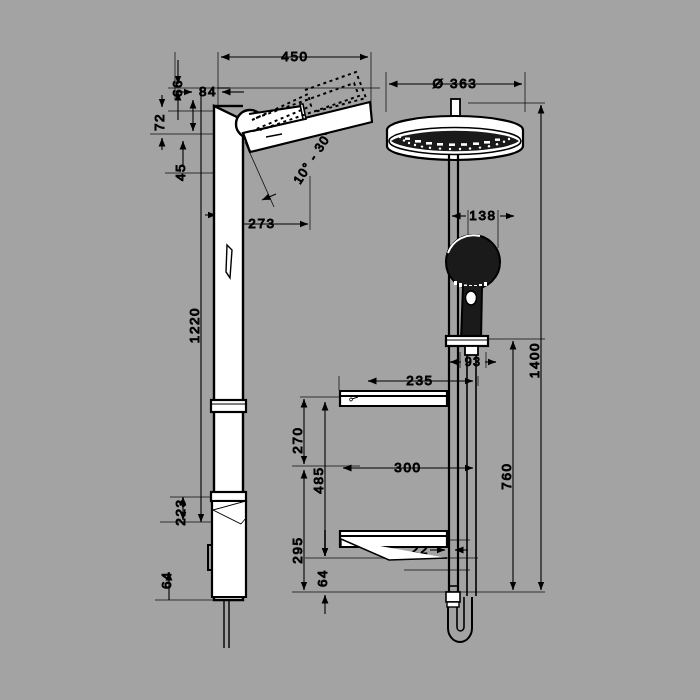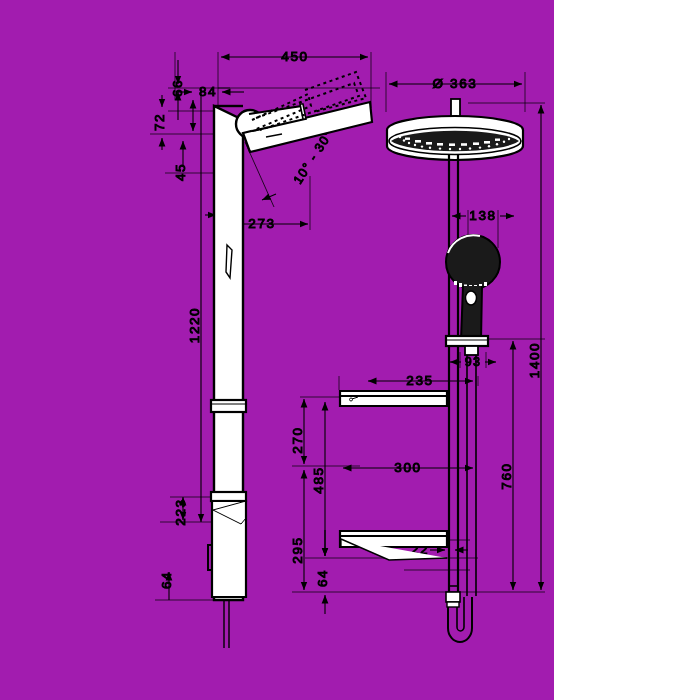--- a/index.html
+++ b/index.html
@@ -5,23 +5,23 @@
   html, body {
     margin: 0;
     padding: 0;
     background: #ffffff;
   }
   body {
     font-family: "Liberation Sans", sans-serif;
   }
   #drawing-root {
     position: relative;
-    width: 554px;
+    width: 700px;
     height: 700px;
-    background: #a21caf;
+    background: #a3a3a3;
     overflow: hidden;
   }
   #tech-svg {
     display: block;
     width: 700px;
     height: 700px;
   }
   .dimtext {
     font-family: "Liberation Sans", sans-serif;
     font-size: 13.5px;

